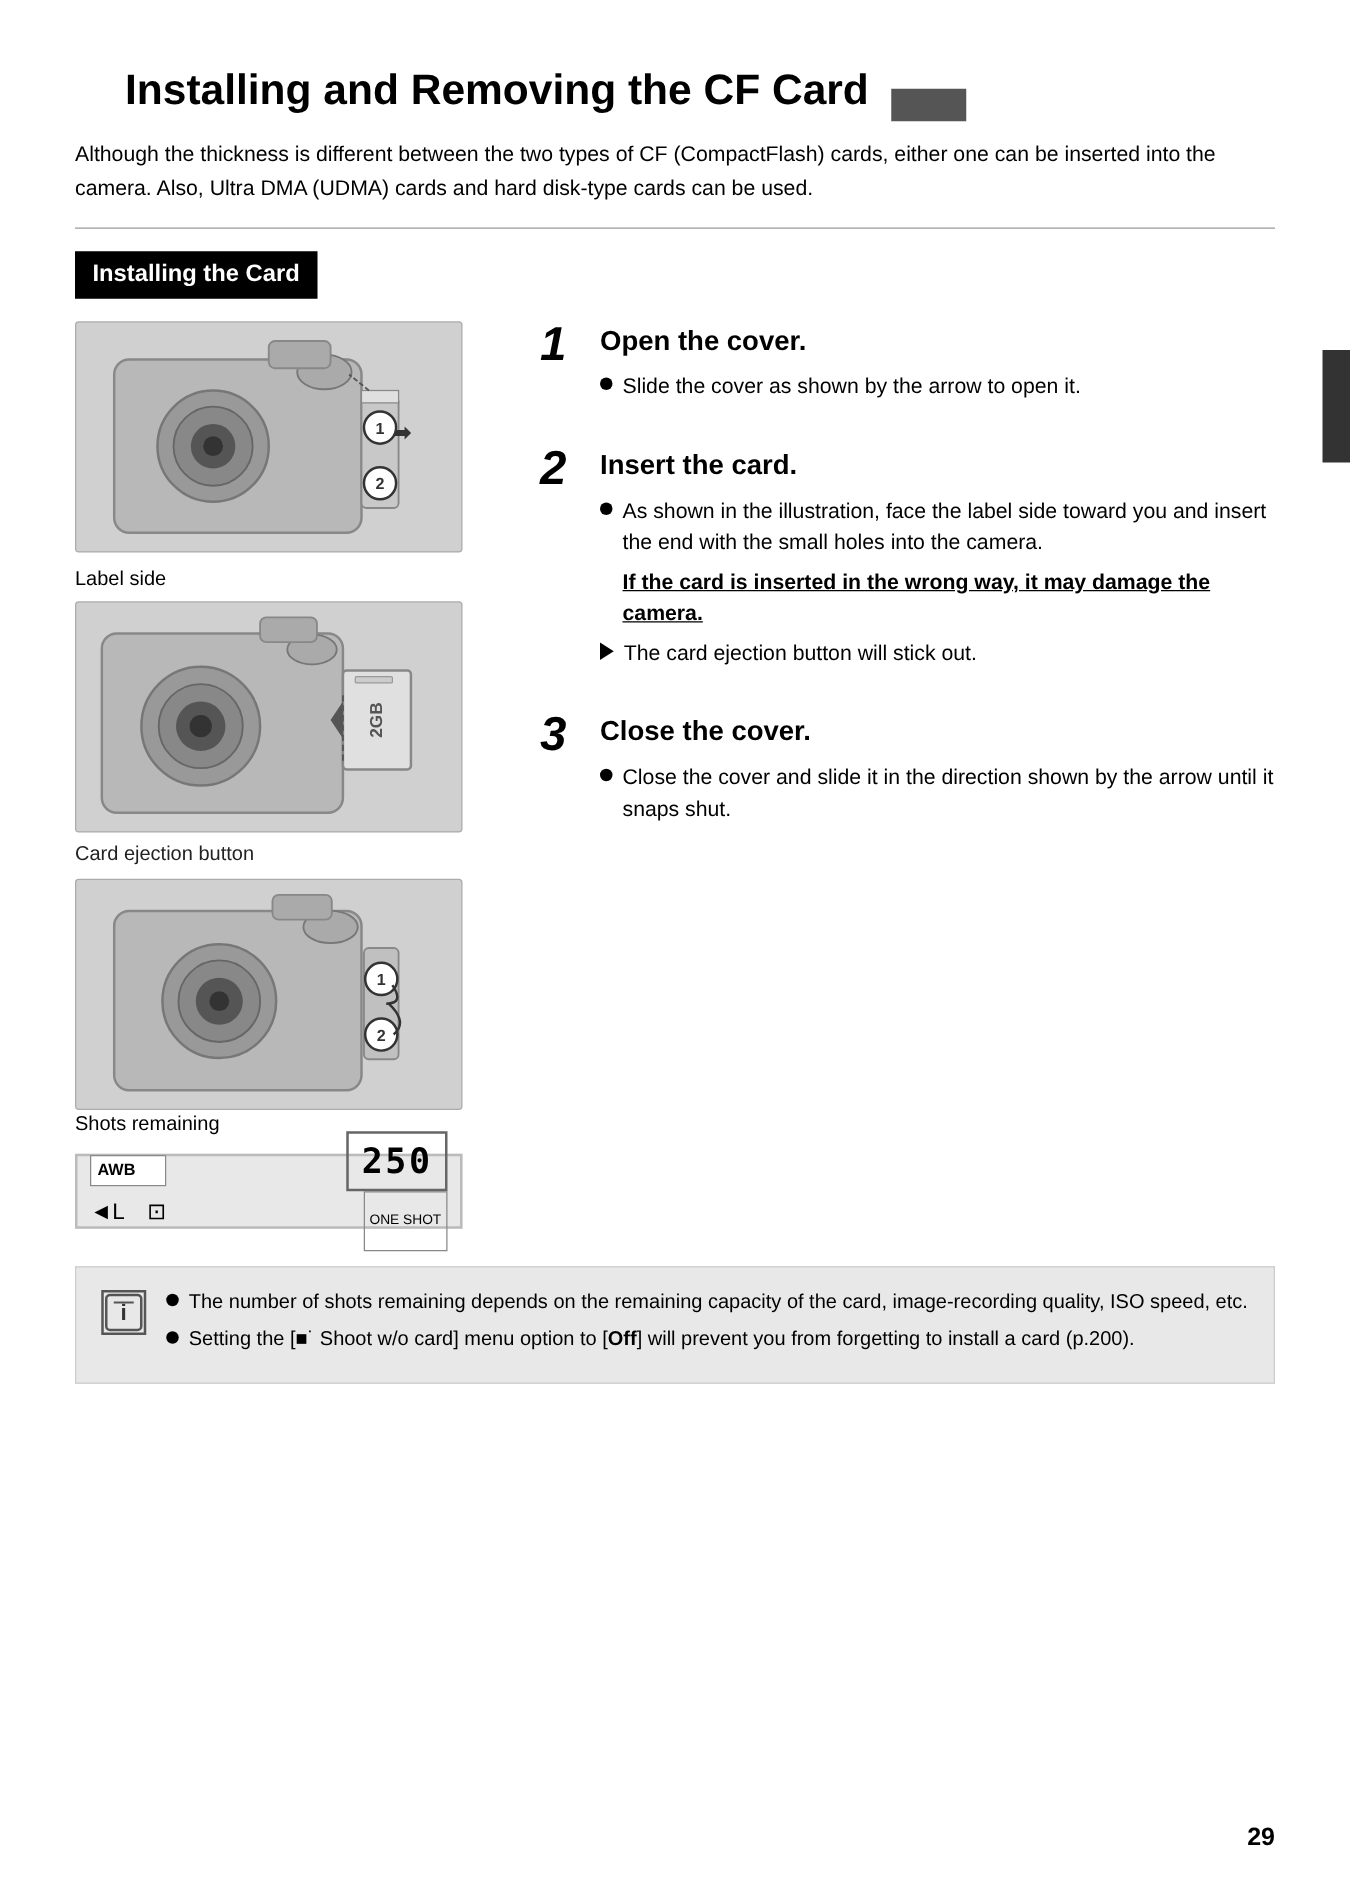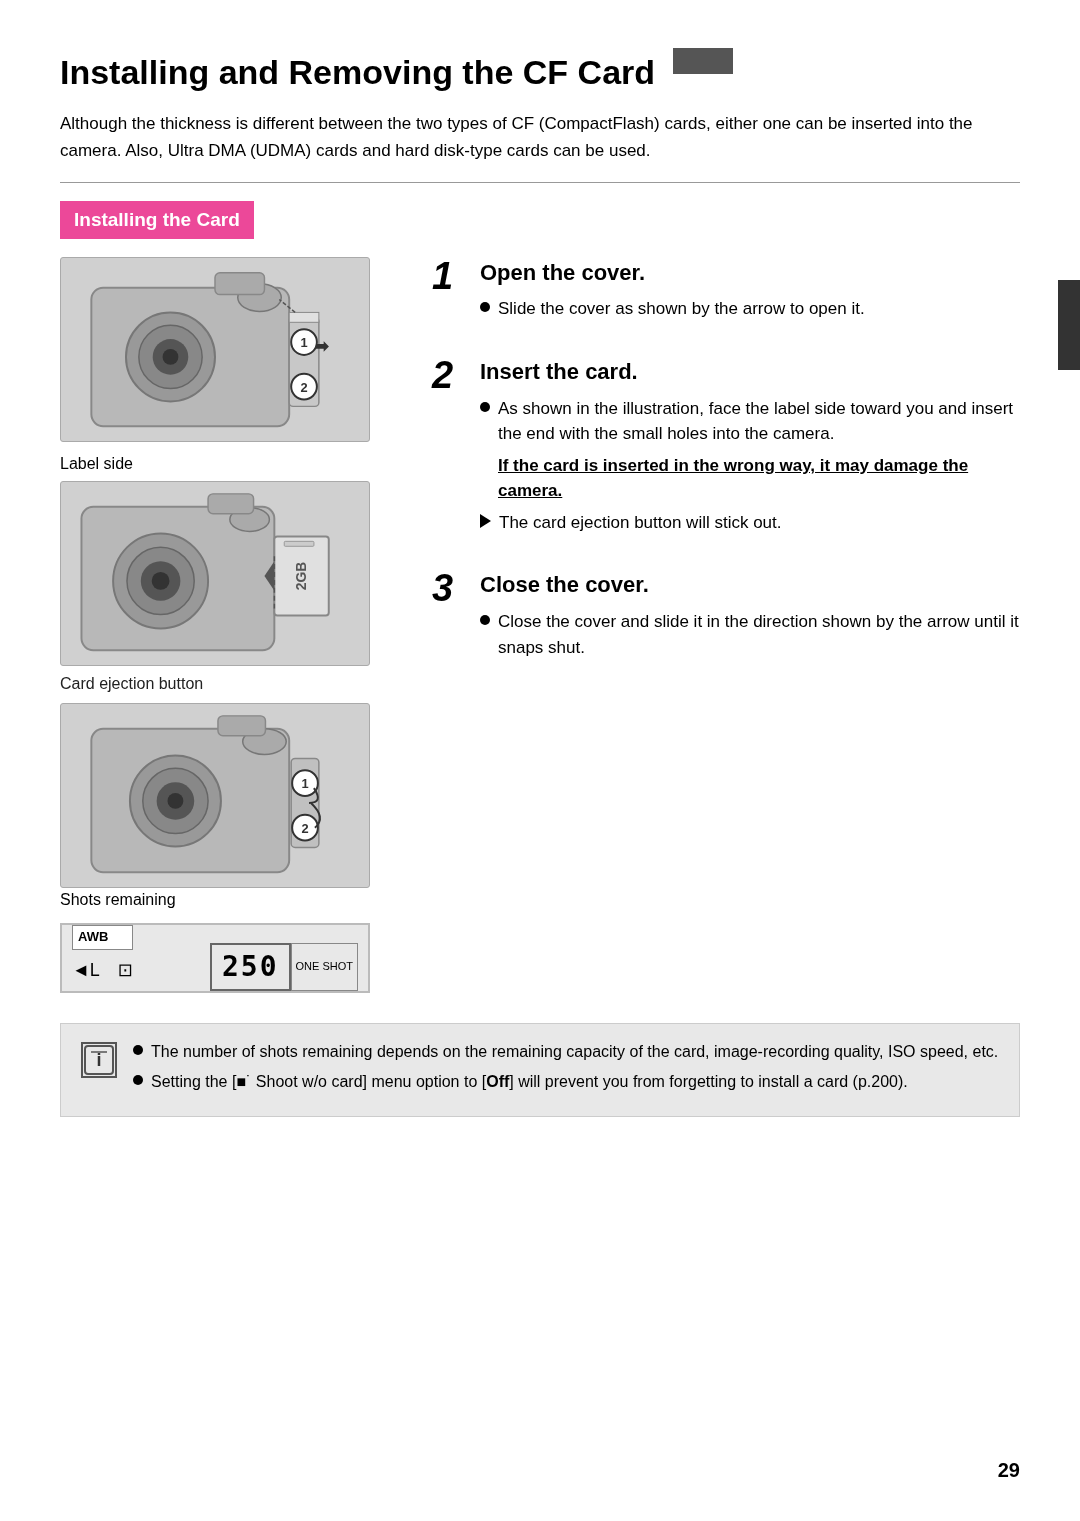--- a/index.html
+++ b/index.html
@@ -14,22 +14,23 @@
       line-height: 1.45;
       position: relative;
     }
 
     
     .page-title {
       font-size: 34px;
       font-weight: 900;
       margin-bottom: 14px;
       display: flex;
-      align-items: flex-start;
+      align-items: flex-end;
       gap: 18px;
+      margin-left: 40px;
     }
     .title-bar {
       display: inline-block;
       width: 60px;
       height: 26px;
       background: #555;
       flex-shrink: 0;
     }
 
     .intro-text {
@@ -39,21 +40,21 @@
     }
 
     hr.section-divider {
       border: none;
       border-top: 1.5px solid #999;
       margin-bottom: 18px;
     }
 
     
     .section-header {
-      background: #ec4899;
+      background: #000000;
       color: #fff;
       font-weight: bold;
       font-size: 19px;
       padding: 5px 14px;
       display: inline-block;
       margin-bottom: 18px;
     }
 
     
     .main-layout {
@@ -92,24 +93,25 @@
     .img-caption {
       font-size: 16px;
       color: #222;
       margin-top: 6px;
       margin-bottom: 8px;
     }
 
     
     .lcd-panel {
       width: 310px;
-      height: 70px;
+      height: 60px;
       background: #e8e8e8;
       border: 2px solid #bbb;
       display: flex;
+      align-items: center;
       padding: 0 10px;
       gap: 10px;
       margin-top: 8px;
     }
     .lcd-awb {
       background: #fff;
       border: 1px solid #888;
       font-size: 13px;
       font-weight: bold;
       padding: 2px 5px;
@@ -135,20 +137,21 @@
       margin-left: auto;
     }
     .lcd-oneshot {
       font-size: 11px;
       border: 1px solid #888;
       padding: 15px 4px;
       margin-left: auto;
     }
     .lcd-right-block {
       display: flex;
+      flex-direction: column;
       align-items: flex-end;
       margin-left: auto;
     }
 
     
     .step {
       display: flex;
       gap: 0;
       align-items: flex-start;
       margin-bottom: 28px;

